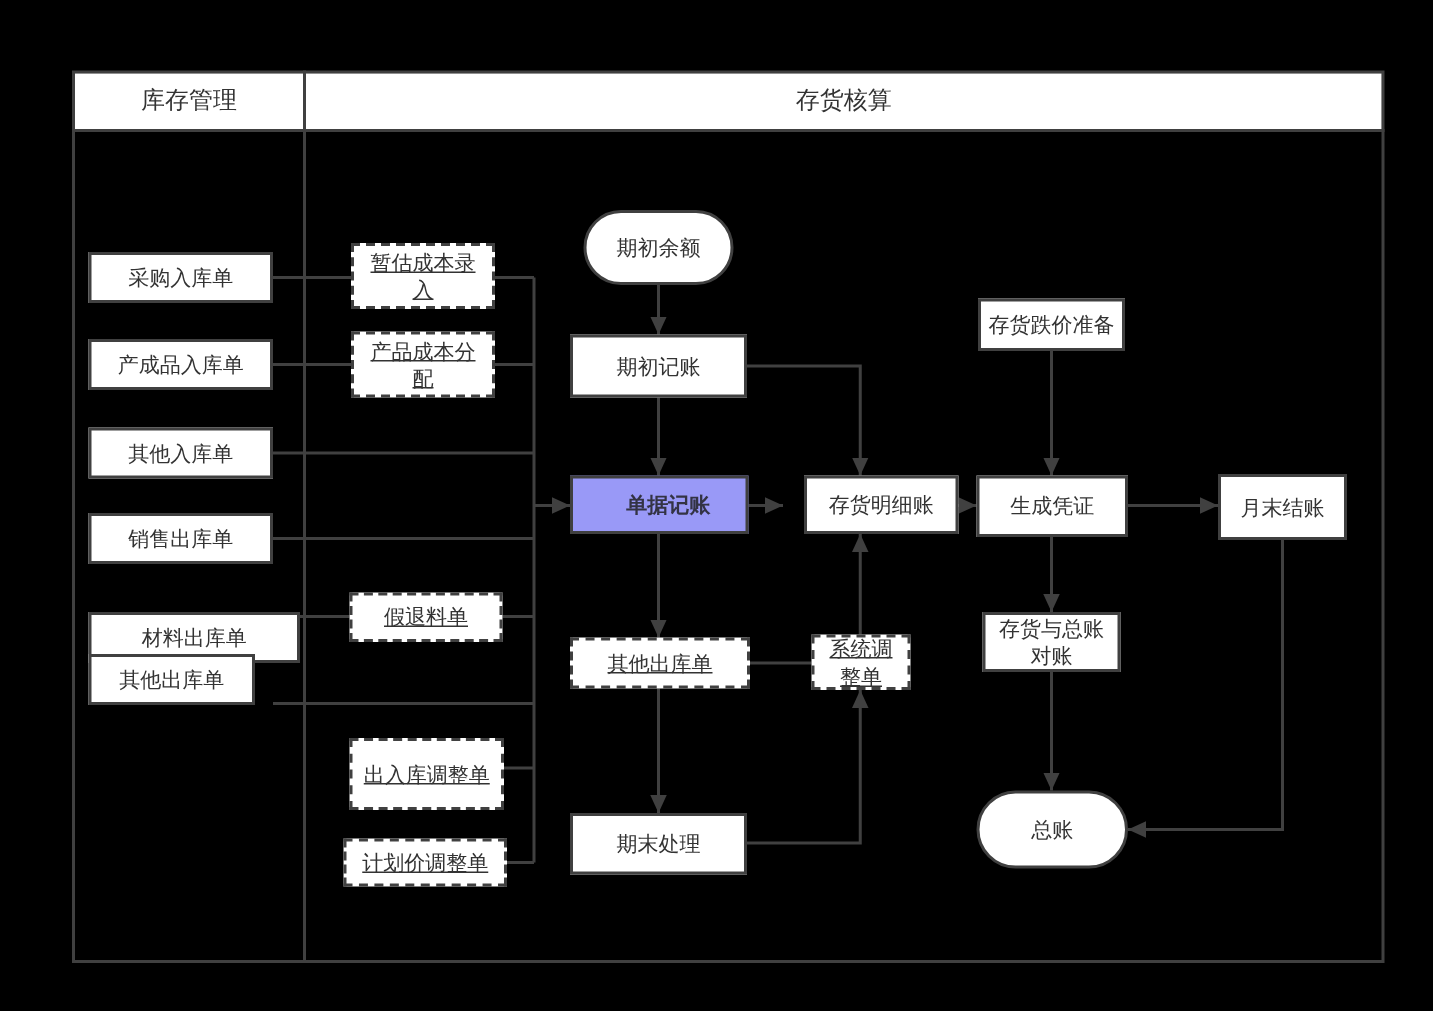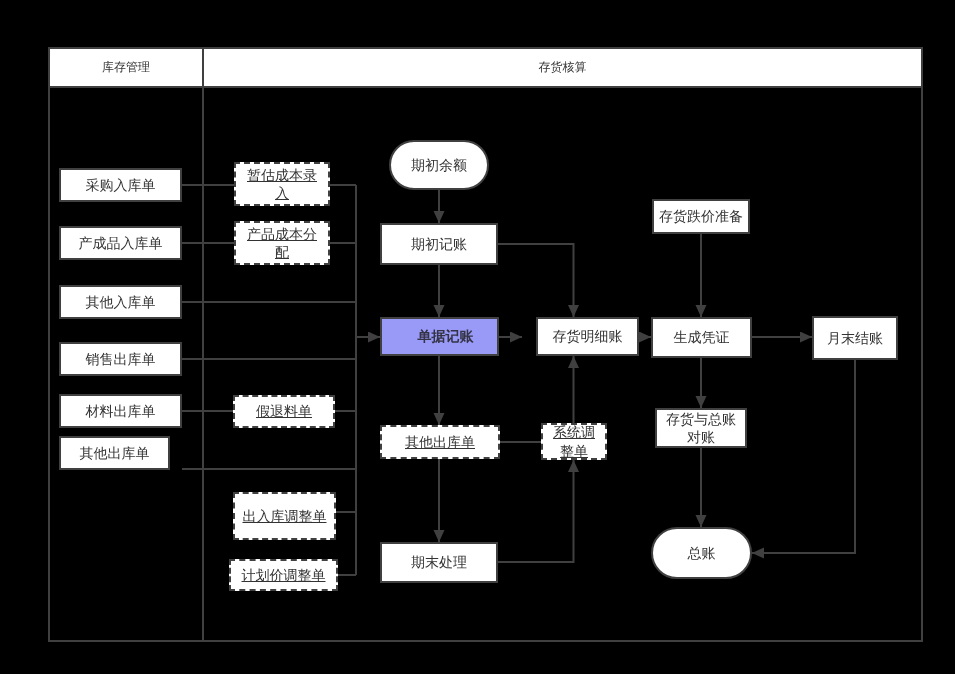--- a/index.html
+++ b/index.html
@@ -33,21 +33,21 @@
     background: var(--node-border, #404040);
   }
   #header-divider {
     left: 48px; top: 86px; width: 875px; height: 2px;
     background: var(--node-border, #404040);
   }
   .lane-header {
     position: absolute;
     background: var(--node-fill, #ffffff);
     color: var(--text, #333333);
-    font-size: 12px;
+    font-size: 16px;
     display: flex; align-items: center; justify-content: center;
     text-align: center;
   }
   .node {
     position: absolute;
     box-sizing: border-box;
     background: var(--node-fill, #ffffff);
     border: 2px solid var(--node-border, #404040);
     color: var(--text, #333333);
     font-size: 14px;
@@ -113,21 +113,21 @@
     <path class="line" d="M500,442 H541"></path>
     <path class="line" d="M573.5,423 V356" marker-end="url(#arr)"></path>
     <path class="line" d="M498,562 H573.5 V460" marker-end="url(#arr)"></path>
     <path class="line" d="M855,360 V553 H752" marker-end="url(#arr)"></path>
   </svg>
 
   <div class="node" style="left:59px;top:168px;width:123px;height:34px">采购入库单</div>
   <div class="node" style="left:59px;top:226px;width:123px;height:34px">产成品入库单</div>
   <div class="node" style="left:59px;top:285px;width:123px;height:34px">其他入库单</div>
   <div class="node" style="left:59px;top:342px;width:123px;height:34px">销售出库单</div>
-  <div class="node" style="left:59px;top:394px;width:123px;height:34px">材料出库单</div>
+  <div class="node" style="left:59px;top:408px;width:141px;height:34px">材料出库单</div>
   <div class="node" style="left:59px;top:436px;width:111px;height:34px">其他出库单</div>
 
   <div class="node dashed" style="left:234px;top:162px;width:96px;height:44px">暂估成本录
 入</div>
   <div class="node dashed" style="left:234px;top:221px;width:96px;height:44px">产品成本分
 配</div>
   <div class="node dashed" style="left:233px;top:395px;width:102px;height:33px">假退料单</div>
   <div class="node dashed" style="left:233px;top:492px;width:103px;height:48px">出入库调整单</div>
   <div class="node dashed" style="left:229px;top:559px;width:109px;height:32px">计划价调整单</div>
 

